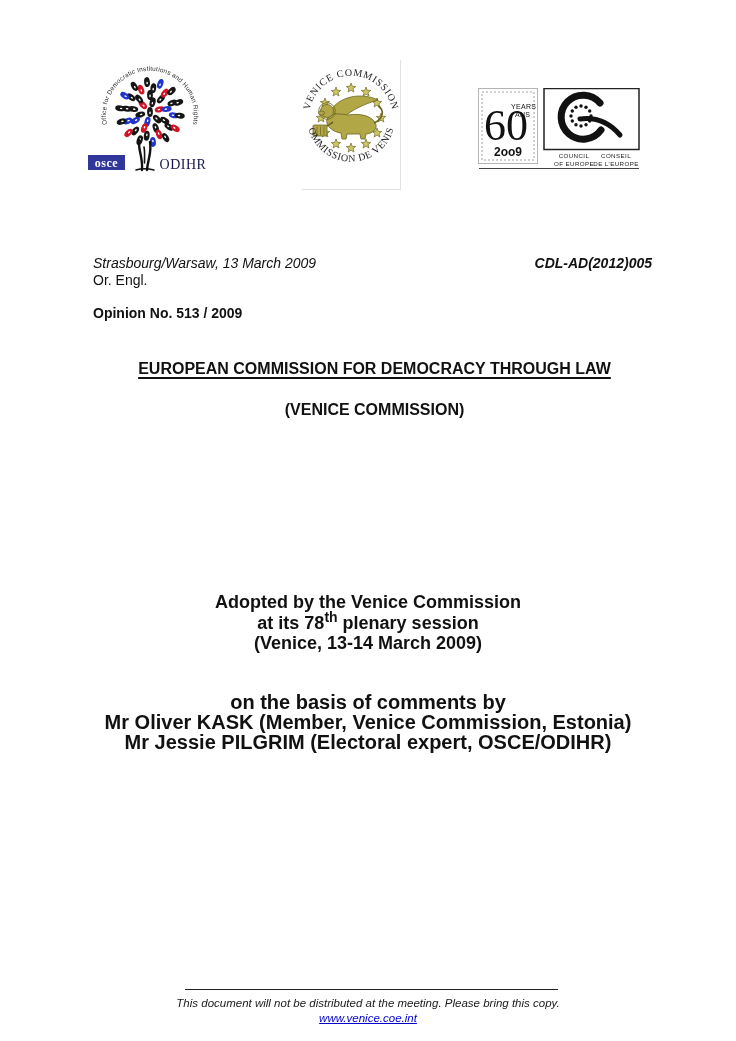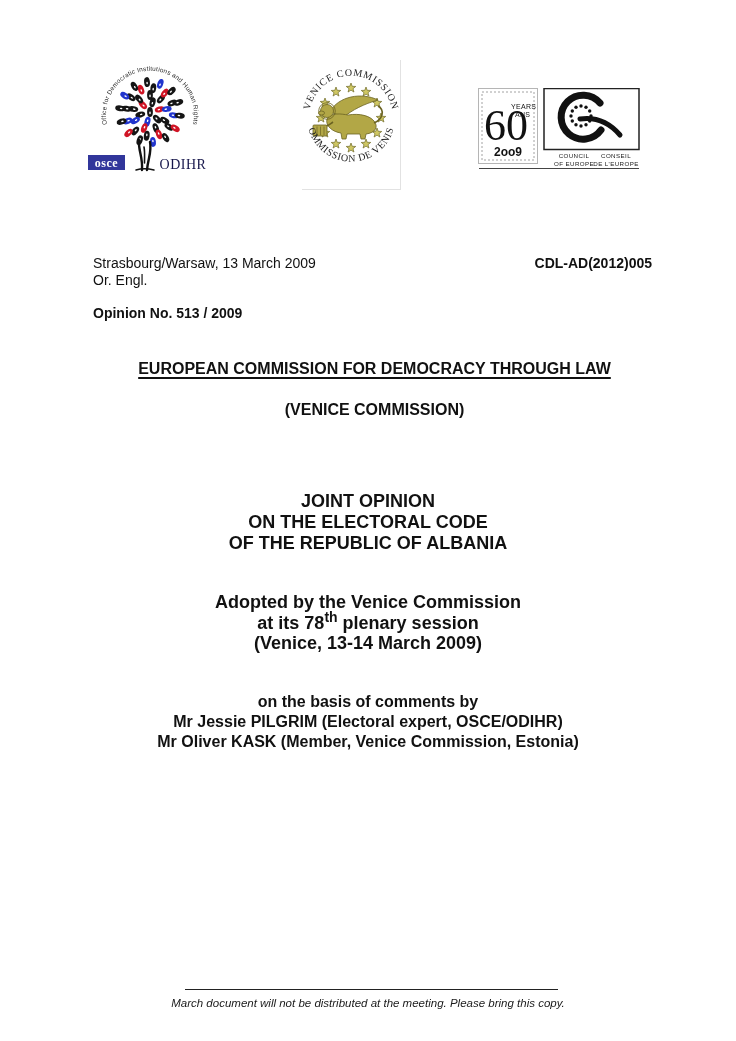--- a/index.html
+++ b/index.html
@@ -3,35 +3,35 @@
 <meta charset="utf-8">
 <style>
   html,body{margin:0;padding:0;background:#888;}
   .page{position:relative;width:736px;height:1041px;background:#ffffff;margin:0 auto;
         font-family:"Liberation Sans",sans-serif;color:#111;overflow:hidden;}
   .logo{position:absolute;}
   .logo-osce{left:88px;top:60px;}
   .logo-venice{left:302px;top:60px;border-right:1px solid #e2e2e2;border-bottom:1px solid #e2e2e2;}
   .logo-coe{left:478px;top:88px;}
   .meta{position:absolute;left:93px;right:84px;top:256px;font-size:14px;line-height:15px;}
-  .meta-row1{display:flex;justify-content:space-between;align-items:flex-end;}
+  .meta-row1{display:flex;justify-content:space-between;align-items:flex-end;font-style:italic;}
   .meta-ref{font-weight:bold;}
   .meta-row2{text-align:left;margin-top:2px;}
   .meta-row3{font-weight:bold;margin-top:18px;}
   .heading{position:absolute;left:0;right:0;top:360px;text-align:center;
            font-size:16px;font-weight:bold;padding-left:13px;}
   .heading-line1{text-decoration:underline;text-decoration-thickness:1.5px;text-underline-offset:2.5px;}
   .heading-line2{margin-top:23px;}
   .doc-title{position:absolute;left:0;right:0;top:491px;text-align:center;
              font-size:18px;font-weight:bold;line-height:21px;}
   .adoption{position:absolute;left:0;right:0;top:592px;text-align:center;
             font-size:18px;font-weight:bold;line-height:20.5px;}
   .adoption sup{font-size:14px;line-height:0;}
   .basis{position:absolute;left:0;right:0;top:692px;text-align:center;
-         font-size:16px;font-weight:bold;line-height:20px;}
+         font-size:20px;font-weight:bold;line-height:20px;}
   .footer-line{position:absolute;left:185px;top:989px;width:373px;border-top:1.5px solid #222;}
   .footer-note{position:absolute;left:0;right:0;top:997px;text-align:center;
                font-style:italic;font-size:11.5px;color:#1a1a1a;}
   .footer-link-row{position:absolute;left:0;right:0;top:1012px;text-align:center;
                    font-style:italic;font-size:11.5px;}
   .footer-link-row a{color:#0000cc;text-decoration:underline;cursor:pointer;}
   svg text{user-select:none;}
 </style>
 </head>
 <body>
@@ -314,34 +314,32 @@
     </div>
     <div class="meta-row2">Or. Engl.</div>
     <div class="meta-row3">Opinion No. 513 / 2009</div>
   </div>
 
   <div class="heading">
     <div class="heading-line1">EUROPEAN COMMISSION FOR DEMOCRACY THROUGH LAW</div>
     <div class="heading-line2">(VENICE COMMISSION)</div>
   </div>
 
-  <div class="doc-title">
-    <div>JOINT OPINION</div>
-    <div>ON THE ELECTORAL CODE</div>
-    <div>OF THE REPUBLIC OF ALBANIA</div>
-  </div>
 
   <div class="adoption">
     <div>Adopted by the Venice Commission</div>
     <div><span>at its 78</span><sup>th</sup><span> plenary session</span></div>
     <div>(Venice, 13-14 March 2009)</div>
   </div>
 
   <div class="basis">
     <div>on the basis of comments by</div>
+    <div>Mr Oliver KASK (Member, Venice Commission, Estonia)</div>
     <div>Mr Jessie PILGRIM (Electoral expert, OSCE/ODIHR)</div>
-    <div>Mr Oliver KASK (Member, Venice Commission, Estonia)</div>
   </div>
 
   <div class="footer-line"></div>
-  <div class="footer-note">March document will not be distributed at the meeting. Please bring this copy.</div>
+  <div class="footer-note">This document will not be distributed at the meeting. Please bring this copy.</div>
+  <div class="footer-link-row">
+    <a href="#">www.venice.coe.int</a>
+  </div>
 
 </div>
 
 </body></html>

